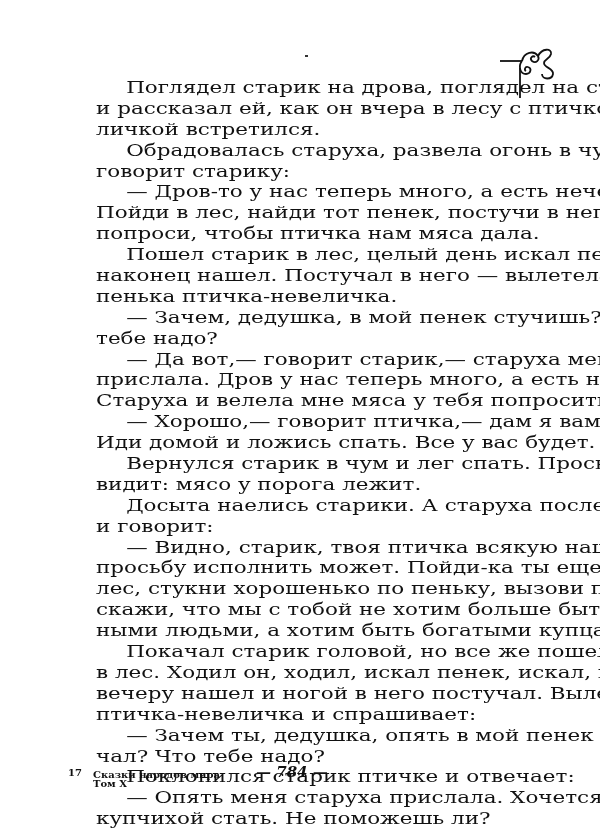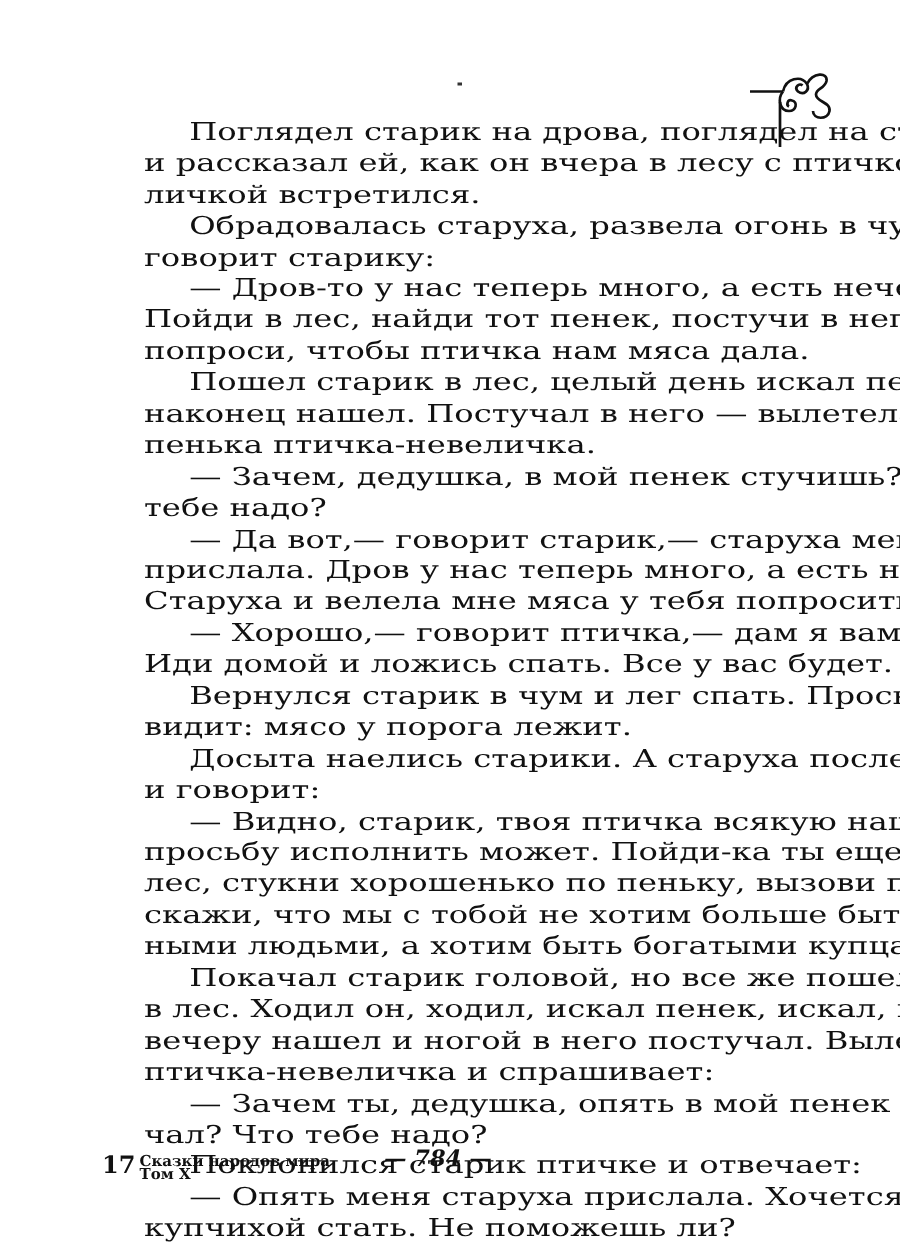--- a/index.html
+++ b/index.html
@@ -4,21 +4,21 @@
 <style>
   html, body { margin: 0; padding: 0; background: #ffffff; }
   body { width: 600px; height: 830px; position: relative; overflow: hidden; font-family: "DejaVu Serif", serif; color: #111; }
   .page { position: absolute; left: 0; top: 0; width: 600px; height: 830px; }
   .dot { position: absolute; left: 305px; top: 55px; width: 3px; height: 2px; background: #333; }
   .ornament { position: absolute; left: 498px; top: 44px; width: 60px; height: 56px; }
   .text { position: absolute; left: 96px; top: 78px; width: 330px; transform-origin: 0 0; transform: scaleX(1.31); }
   .line { font-size: 16.4px; line-height: 20.9px; height: 20.9px; white-space: nowrap; text-align: justify; text-align-last: justify; }
   .line.last { text-align-last: left; }
   .line.indent { padding-left: 23px; }
-  .footer-sig { position: absolute; left: 68px; top: 767px; font-size: 16px; font-weight: bold; }
+  .footer-sig { position: absolute; left: 68px; top: 767px; font-size: 10px; font-weight: bold; }
   .footer-book { position: absolute; left: 93px; top: 770px; font-size: 10px; line-height: 9px; font-weight: bold; }
   .footer-page { position: absolute; left: 256px; top: 763px; font-size: 15px; font-style: italic; font-weight: bold; }
 </style>
 </head>
 <body>
 
 <div class="page">
   <div class="dot"></div>
 
   <svg class="ornament" viewBox="0 0 60 56">

